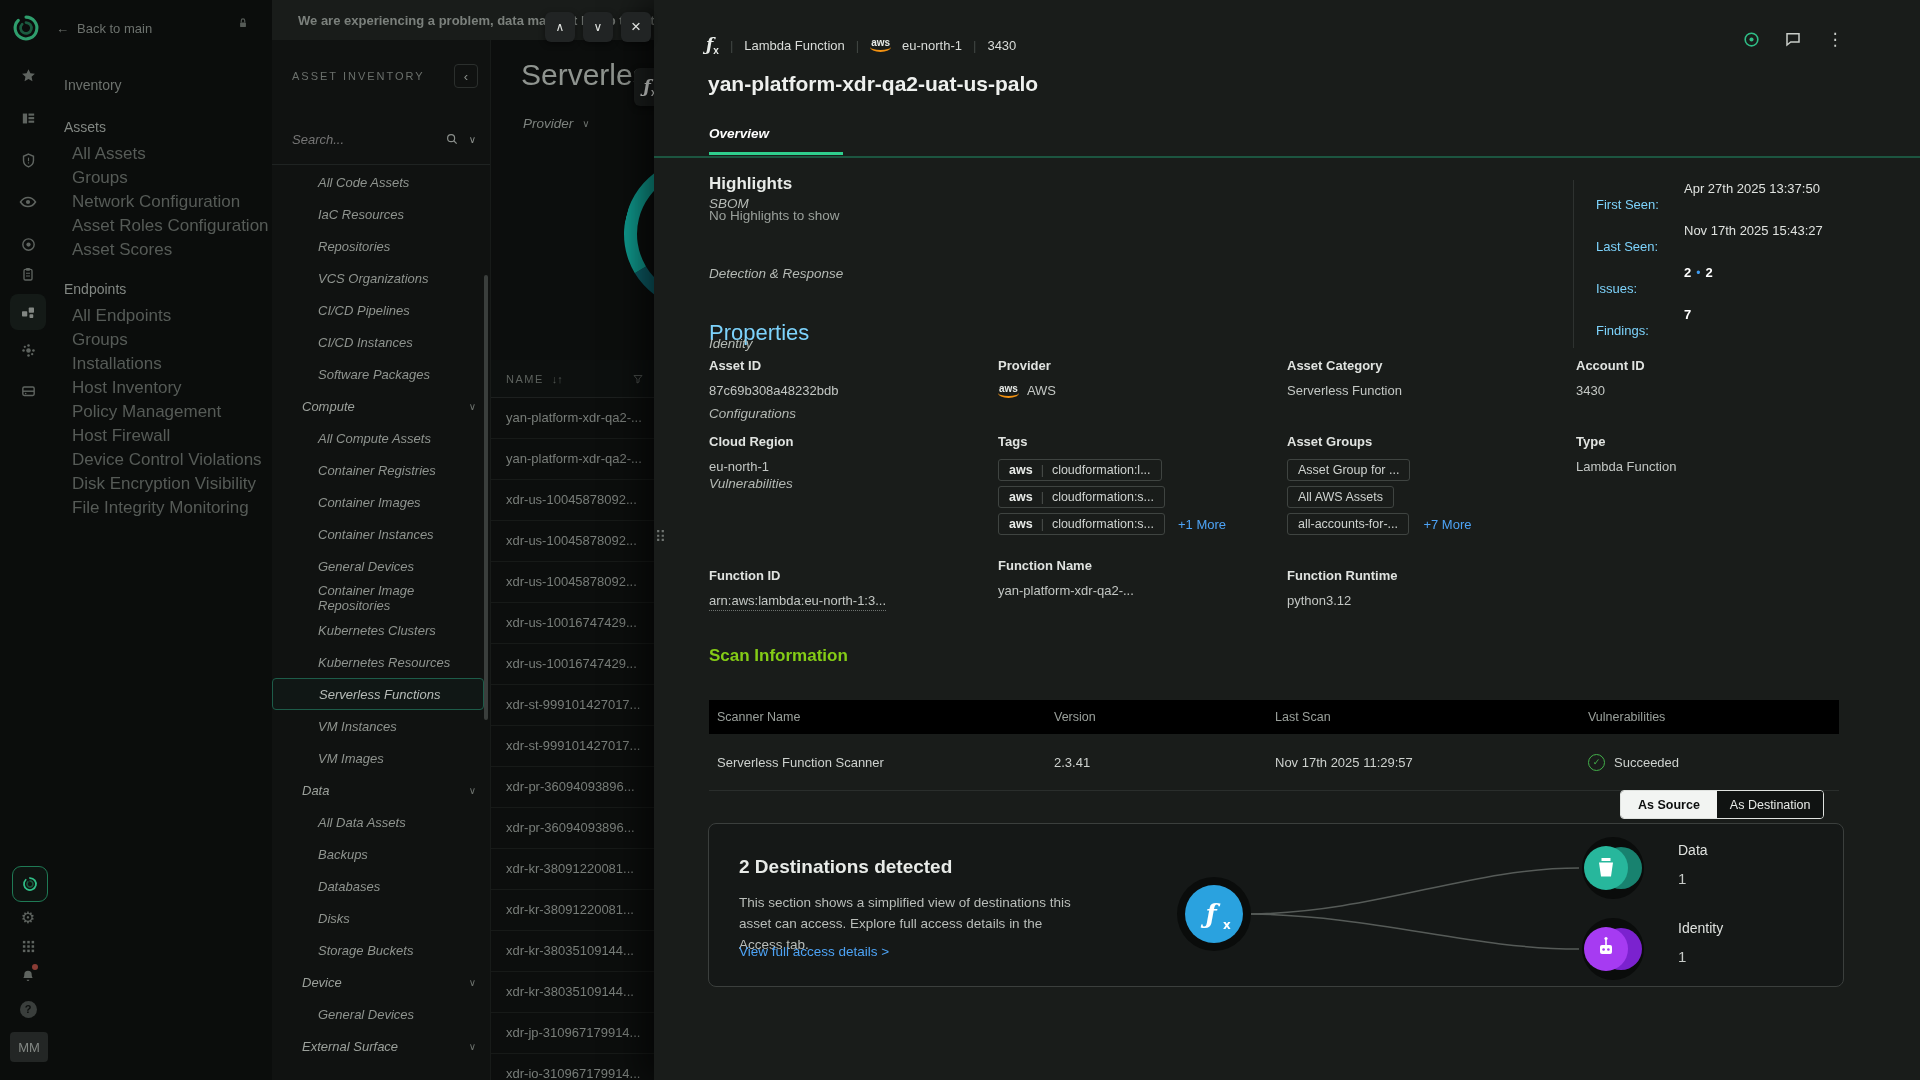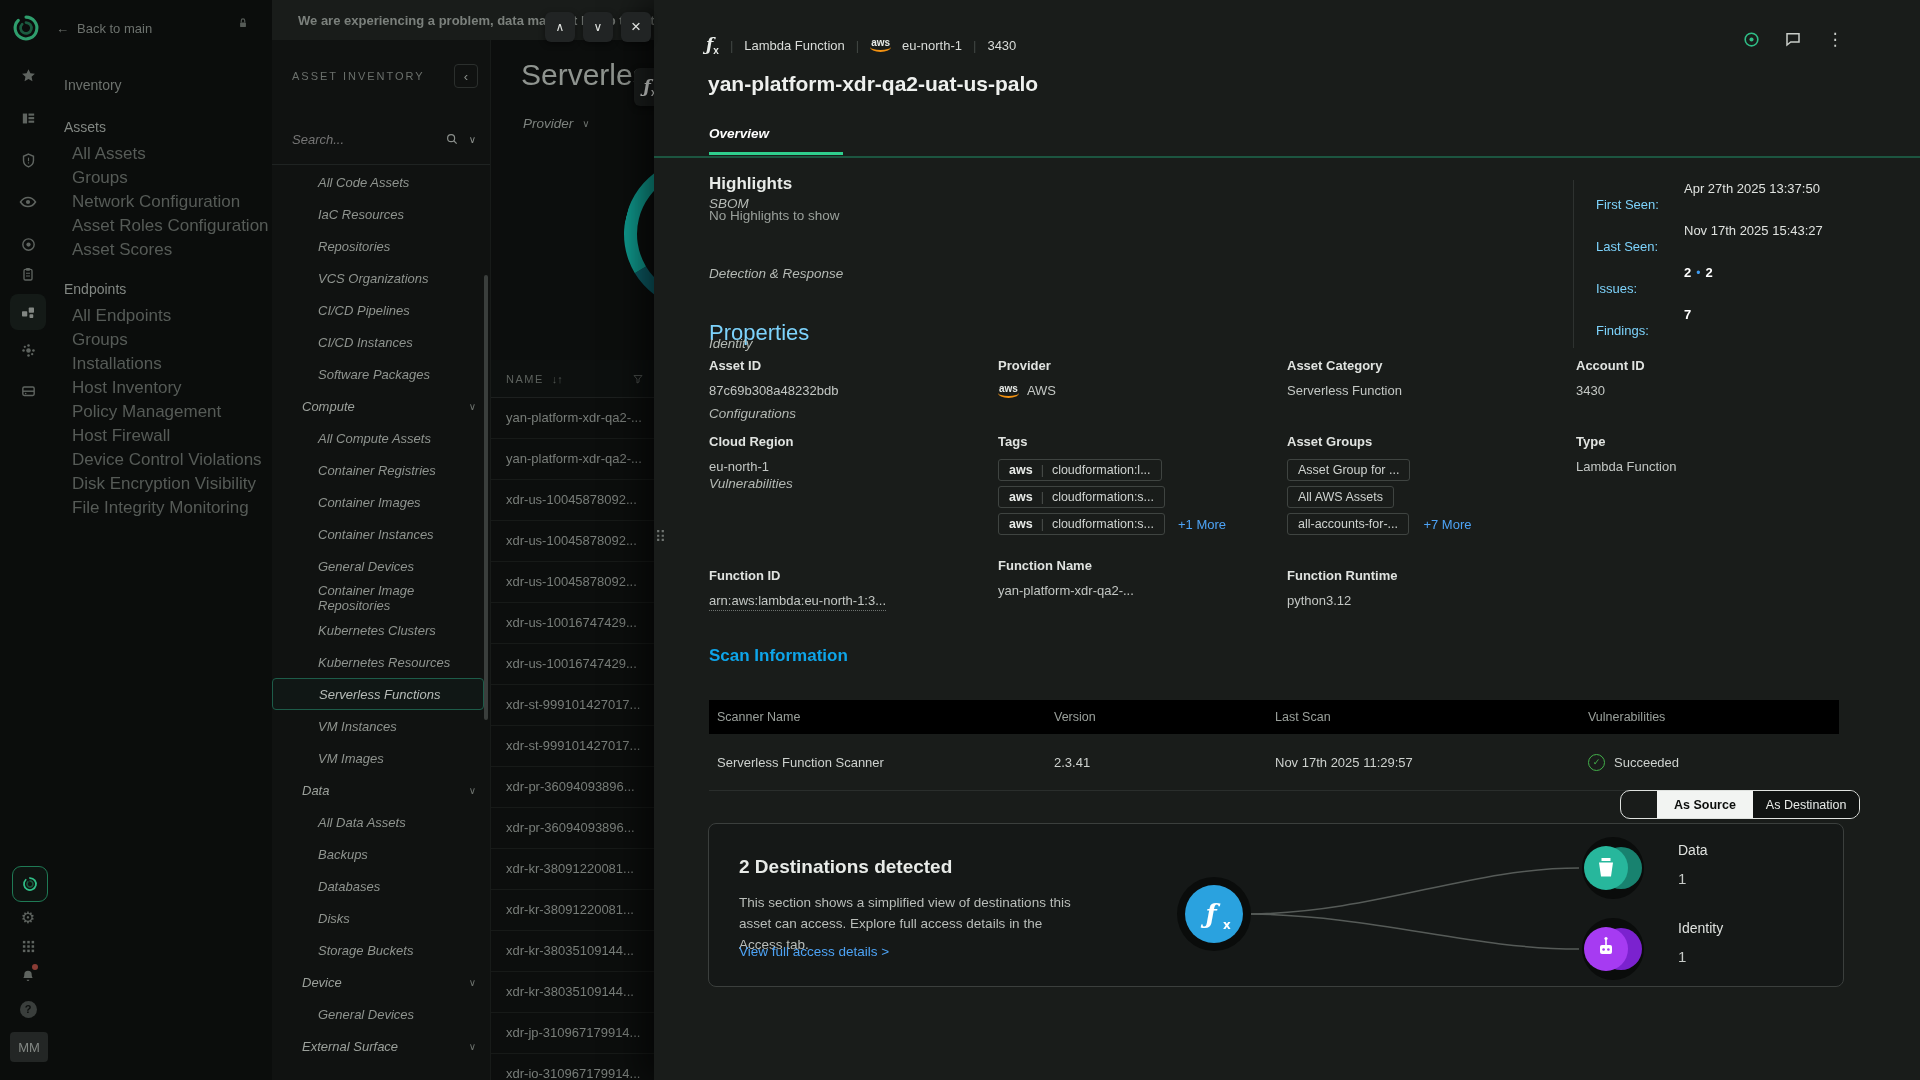--- a/index.html
+++ b/index.html
@@ -98,31 +98,31 @@
   .cell{position:absolute;font-size:13px;}
   .cell .lbl{font-weight:700;color:#e0e3e0;margin-bottom:10px;}
   .cell .val{color:#c3c7c4;display:flex;align-items:center;gap:8px;}
   .dotted{border-bottom:1px dotted #6f7471;padding-bottom:2px;width:fit-content;}
   .chip{display:flex;align-items:center;gap:8px;width:fit-content;border:1px solid #3f4441;border-radius:3px;padding:3px 10px;margin-bottom:5px;color:#ced2cf;font-size:12.5px;cursor:pointer;}
   .chip b{color:#e8ebe8;}
   .chip .cdiv{color:#4a4f4c;}
   .chip-flex{display:flex;align-items:flex-start;gap:13px;}
   .more-link{color:#4da3f5;font-size:13px;margin-top:58px;white-space:nowrap;cursor:pointer;}
 
-  .scan-title{position:absolute;left:55px;top:646px;font-size:17px;font-weight:700;color:#0ea5e9;}
+  .scan-title{position:absolute;left:55px;top:646px;font-size:17px;font-weight:700;color:#84cc16;}
   .scan-table{position:absolute;left:55px;top:700px;width:1130px;}
   .scan-head,.scan-row{display:grid;grid-template-columns:337px 221px 313px 1fr;align-items:center;}
   .scan-head{background:#000;height:34px;color:#9aa09b;font-size:12.5px;}
   .scan-head div{padding-left:8px;}
   .scan-row{height:56px;border-bottom:1px solid #2a2e2c;color:#cdd1ce;font-size:13px;}
   .scan-row div{padding-left:8px;}
   .status{display:flex;align-items:center;}
   .check-ic{width:15px;height:15px;border:1.5px solid #43b04a;border-radius:50%;color:#43b04a;font-size:9px;display:inline-flex;align-items:center;justify-content:center;margin-right:9px;flex:none;}
 
-  .toggle{position:absolute;left:966px;top:790px;display:flex;height:27px;border:1px solid #dfe2df;border-radius:10px;overflow:hidden;font-size:12.5px;padding-left:36px;}
+  .toggle{position:absolute;left:966px;top:790px;display:flex;height:27px;border:1px solid #dfe2df;border-radius:4px;overflow:hidden;font-size:12.5px;}
   .toggle .on{background:#f2f4f2;color:#0c0e0d;font-weight:700;padding:0 17px;display:flex;align-items:center;cursor:pointer;}
   .toggle .off{background:#101312;color:#e8ebe8;padding:0 13px;display:flex;align-items:center;cursor:pointer;}
 
   .access-card{position:absolute;left:54px;top:823px;width:1136px;height:164px;border:1px solid #3b3f3d;border-radius:8px;background:#151817;box-sizing:border-box;}
   .ac-title{position:absolute;left:30px;top:32px;font-size:19px;font-weight:700;color:#e8ebe8;}
   .ac-desc{position:absolute;left:30px;top:68px;width:345px;color:#b9bdb9;font-size:13.5px;line-height:21px;}
   .ac-link{position:absolute;left:30px;top:120px;color:#4da3f5;font-size:13.5px;cursor:pointer;}
   .ac-svg{position:absolute;left:420px;top:0;width:716px;height:162px;}
   .ac-node-label{position:absolute;font-size:14px;color:#dfe2df;}
   .ac-node-count{position:absolute;font-size:15px;color:#c6cac7;}

